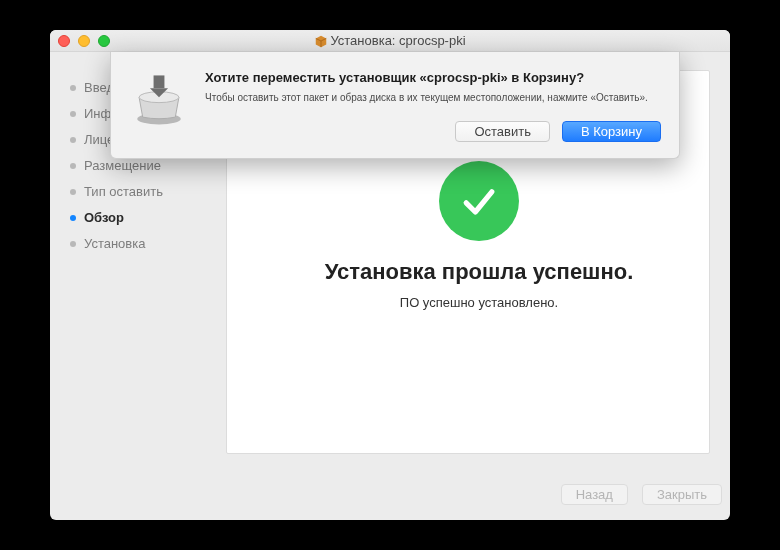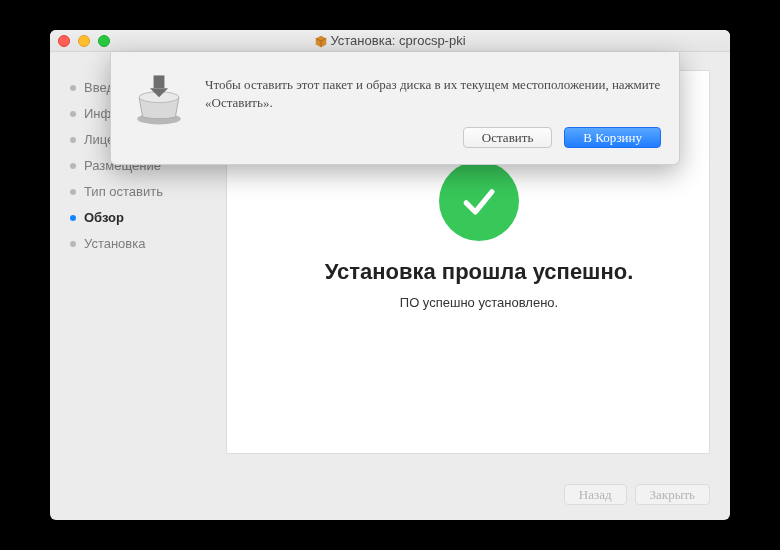--- a/index.html
+++ b/index.html
@@ -36,37 +36,37 @@
 .sidebar { width: 140px; padding-top: 10px; }
 .step { display: flex; align-items: center; gap: 8px; font-size: 13px; color: #7d7d7d; margin-bottom: 11px; }
 .step.active { color: #2a2a2a; font-weight: 600; }
 .step .bullet { width: 6px; height: 6px; border-radius: 50%; background: #b8b8b8; flex-shrink:0;}
 .step.active .bullet { background: #1385ff; }
 .main { flex: 1; background: #fff; border: 1px solid #dcdcdc; border-radius: 2px; display: flex; flex-direction: column; align-items: center; justify-content: flex-start; padding-top: 90px; padding-left: 22px; }
 .check-circle { width: 80px; height: 80px; border-radius: 50%; background: #38c759; display:flex; align-items:center; justify-content:center; }
 .check-circle svg { width: 44px; height: 44px; }
 .main h1 { margin-top: 18px; font-size: 22px; font-weight: 700; color: #222; }
 .main p { margin-top: 10px; font-size: 13px; color: #333; }
-.footer { height: 52px; display:flex; align-items:center; justify-content:flex-end; gap:8px; padding: 0 20px; border-top: 1px solid rgba(0,0,0,0); }
-.btn { height: 21px; padding: 0 14px; font-size: 13px; border-radius: 4px; border: 1px solid #c9c9c9; background: linear-gradient(#fcfcfc,#f1f1f1); color: #444; display:inline-flex; align-items:center; justify-content:center;font-family:Liberation Serif, serif; }
+.footer { height: 52px; display:flex; align-items:center; justify-content:flex-end; gap:14px; padding: 0 8px; border-top: 1px solid rgba(0,0,0,0); }
+.btn { height: 21px; padding: 0 14px; font-size: 13px; border-radius: 4px; border: 1px solid #c9c9c9; background: linear-gradient(#fcfcfc,#f1f1f1); color: #444; display:inline-flex; align-items:center; justify-content:center; }
 .btn.disabled { color: #b4b4b4; background: #f2f2f2; border-color: #dcdcdc; }
 .btn.primary { background: linear-gradient(#58a8ff,#1f7cff); border-color:#1a6ef0; color:#fff; }
 .dialog {
   position: absolute; top: 22px; left: 60px; right: 50px;
   background: #f2f2f2;
   border-radius: 0 0 6px 6px;
   border: 1px solid #cfcfcf; border-top:none;
   box-shadow: 0 8px 26px rgba(0,0,0,0.30);
   padding: 18px 18px 16px 18px;
   display:flex; gap: 16px;
 }
 .dialog .dlg-icon { width: 60px; height: 60px; flex-shrink:0; display:flex; align-items:flex-start; justify-content:center; }
 .dialog .dlg-body { flex:1; }
 .dialog .dlg-body .dlg-title { font-size: 13px; font-weight:700; color:#1d1d1d; }
-.dialog .dlg-body .dlg-msg { font-size: 13px; color:#4a4a4a; margin-top:6px; line-height:1.35;font-family:Liberation Serif, serif; }
+.dialog .dlg-body .dlg-msg { font-size: 10px; color:#4a4a4a; margin-top:6px; line-height:1.35; }
 .dialog .dlg-actions { margin-top:16px; display:flex; justify-content:flex-end; gap:12px; }
 .dlg-actions .btn { padding: 0 18px; }
 </style>
 </head>
 <body>
 
 <div class="window">
 
   <div class="titlebar">
     <div class="traffic">
@@ -139,20 +139,21 @@
         <ellipse cx="32" cy="54" rx="24" ry="6" fill="#b8b8b8"></ellipse>
         <path d="M10 30 L54 30 L50 52 A30 8 0 0 1 14 52 Z" fill="#d9d9d9" stroke="#a9a9a9" stroke-width="1"></path>
         <ellipse cx="32" cy="30" rx="22" ry="6" fill="#e9e9e9" stroke="#b5b5b5" stroke-width="1"></ellipse>
         <g>
           <rect x="26" y="6" width="12" height="14" fill="#6e6e6e"></rect>
           <path d="M22 20 L42 20 L32 30 Z" fill="#6e6e6e"></path>
         </g>
       </svg>
     </div>
     <div class="dlg-body">
+      <div class="dlg-title">Хотите переместить установщик «cprocsp-pki» в Корзину?</div>
       <div class="dlg-msg">Чтобы оставить этот пакет и образ диска в их текущем местоположении, нажмите «Оставить».</div>
       <div class="dlg-actions">
         <span class="btn">Оставить</span>
         <span class="btn primary">В Корзину</span>
       </div>
     </div>
   </div>
 
 </div>
 

